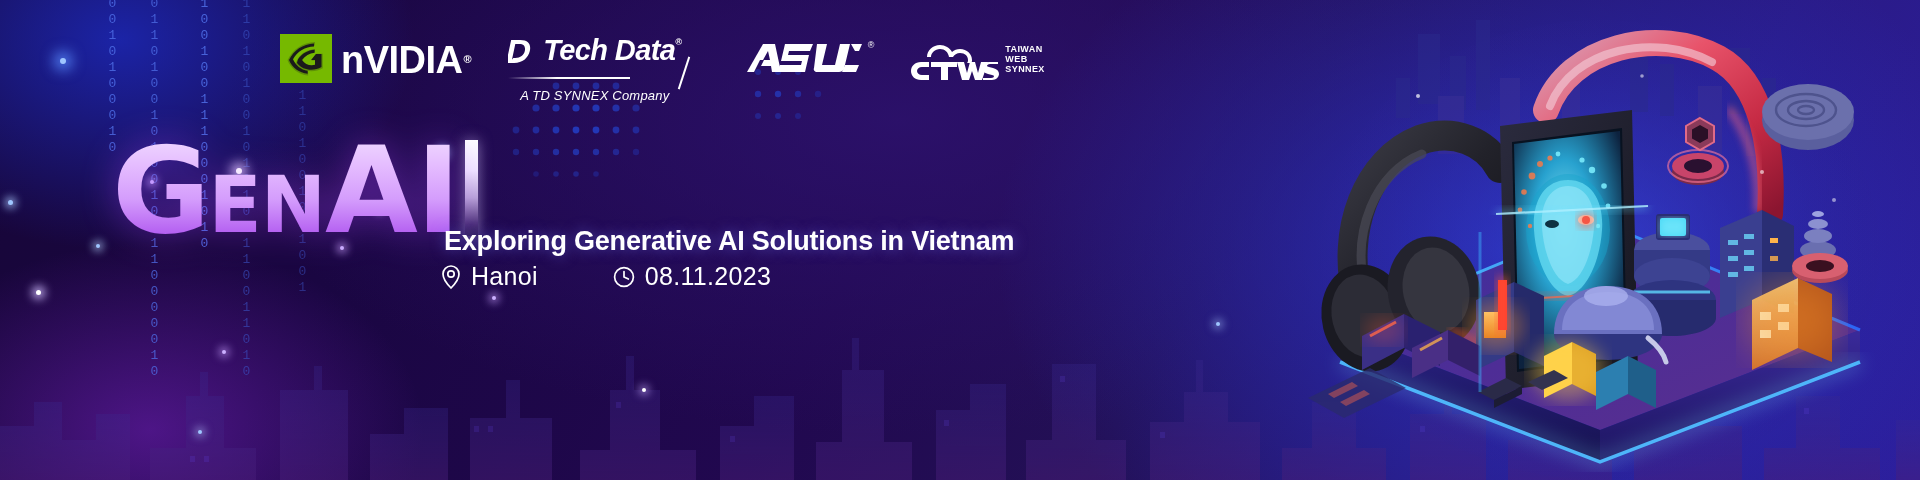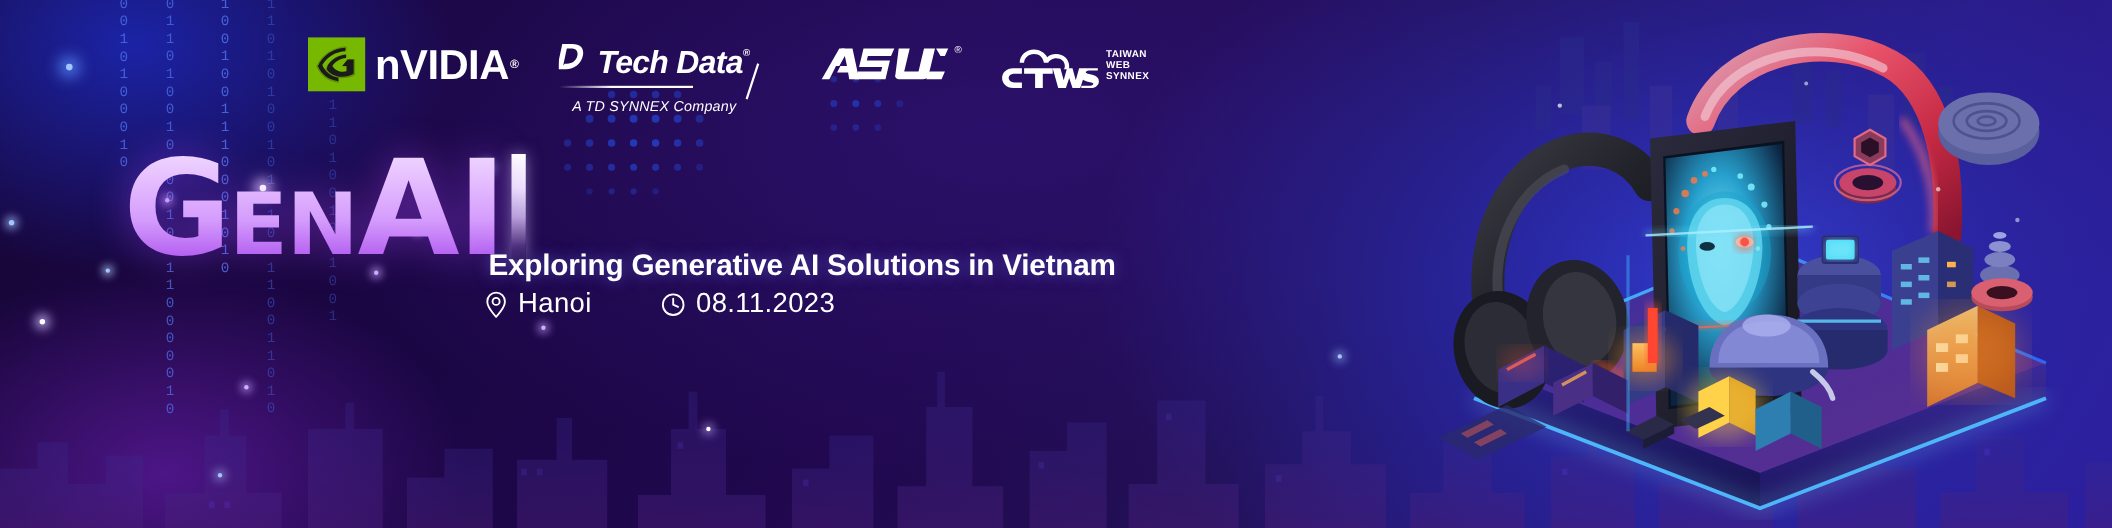--- a/index.html
+++ b/index.html
@@ -38,21 +38,21 @@
   .halftone svg{display:block;}
 
   
   .logos{position:absolute;left:280px;top:34px;display:flex;align-items:flex-start;gap:8px;}
   .logo-nvidia{display:flex;align-items:center;gap:9px;margin-right:30px;}
   .nv-mark{width:52px;height:49px;background:#76b900;display:flex;align-items:center;justify-content:center;}
   .nv-word{color:#fff;font-size:38px;font-weight:bold;letter-spacing:-.5px;line-height:1;position:relative;top:1px;}
   .nv-word .reg{font-size:11px;vertical-align:super;position:relative;top:4px;left:1px;}
 
   .logo-td{position:relative;margin-right:52px;padding-top:2px;}
-  .td-row{display:flex;align-items:flex-end;gap:5px;}
+  .td-row{display:flex;align-items:flex-start;gap:5px;}
   .td-d{color:#fff;font-family:"Liberation Serif",serif;font-style:italic;font-size:30px;font-weight:bold;line-height:1;}
   .td-text{color:#fff;font-size:29px;font-weight:bold;font-style:italic;letter-spacing:-.6px;line-height:1;}
   .td-text .reg{font-size:9px;vertical-align:super;position:relative;top:-4px;}
   .td-rule{position:relative;height:9px;margin-top:3px;}
   .td-rule .bar{position:absolute;left:0;top:3px;width:122px;height:1.5px;background:linear-gradient(90deg,rgba(255,255,255,0) 0%,#ffffff 40%,#ffffff 100%);}
   .td-rule .slash{position:absolute;right:-4px;top:-18px;width:2px;height:34px;background:#fff;transform:rotate(18deg);}
   .td-sub{color:#fff;font-size:13px;font-style:italic;text-align:center;margin-top:5px;letter-spacing:.2px;}
 
   .logo-asus{margin-right:34px;padding-top:4px;}
   .asus-wrap{position:relative;}
@@ -85,21 +85,21 @@
     font-family:"DejaVu Sans",sans-serif;
     transform:scaleY(1.28) scaleX(.97);transform-origin:left bottom;
   }
 
   .subtitle{
     position:absolute;left:444px;top:226px;color:#ffffff;
     font-size:27px;font-weight:bold;letter-spacing:-.2px;
     text-shadow:0 0 14px rgba(120,120,255,.55);
   }
 
-  .meta{position:absolute;left:440px;top:262px;display:flex;align-items:center;gap:0;}
+  .meta{position:absolute;left:440px;top:262px;display:flex;align-items:center;gap:12px;}
   .meta-item{display:flex;align-items:center;gap:9px;color:#fff;font-size:25px;letter-spacing:.3px;}
   .meta-item.date{margin-left:62px;}
   .meta-item svg{display:block;}
 
   
   .illus{position:absolute;right:20px;top:0;width:600px;height:480px;}
   .illus svg{display:block;width:100%;height:100%;}
 </style>
 </head>
 <body>

